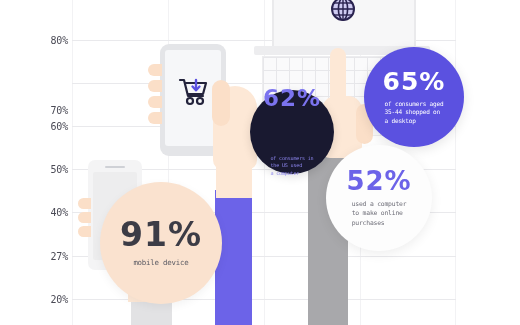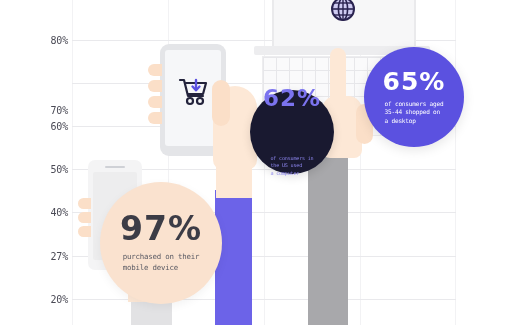--- a/index.html
+++ b/index.html
@@ -240,23 +240,22 @@
   <div class="phone-speaker" style="left:105px; top:166px; width:20px; height:2px;"></div>
   <div class="phone-white-screen" style="left:93px; top:172px; width:44px; height:88px;"></div>
 
   <div class="skin" style="left:78px; top:198px; width:13px; height:11px; border-radius:6px 0 0 6px;"></div>
   <div class="skin" style="left:78px; top:212px; width:13px; height:11px; border-radius:6px 0 0 6px;"></div>
   <div class="skin" style="left:78px; top:226px; width:13px; height:11px; border-radius:6px 0 0 6px;"></div>
   <div class="skin-light" style="left:121px; top:216px; width:44px; height:72px; border-radius:20px 20px 8px 8px;"></div>
   <div class="skin-light" style="left:128px; top:266px; width:32px; height:36px;"></div>
 
   <div class="badge" id="badge-46">
-    <div class="num">97%</div>
-    <div class="cap">
-      <span class="cap-line">purchased on their</span>
+    <div class="num">91%</div>
+    <div class="cap">
       <span class="cap-line">mobile device</span>
     </div>
   </div>
 
   <div class="badge" id="badge-62">
     <div class="num">62%</div>
     <div class="cap">
       <span class="cap-line">of consumers in</span>
       <span class="cap-line">the US used</span>
       <span class="cap-line">a computer</span>
@@ -265,14 +264,22 @@
 
   <div class="badge" id="badge-65">
     <div class="num">65%</div>
     <div class="cap">
       <span class="cap-line">of consumers aged</span>
       <span class="cap-line">35-44 shopped on</span>
       <span class="cap-line">a desktop</span>
     </div>
   </div>
 
+  <div class="badge" id="badge-52">
+    <div class="num">52%</div>
+    <div class="cap">
+      <span class="cap-line">used a computer</span>
+      <span class="cap-line">to make online</span>
+      <span class="cap-line">purchases</span>
+    </div>
+  </div>
 
 </div>
 
 </body></html>

